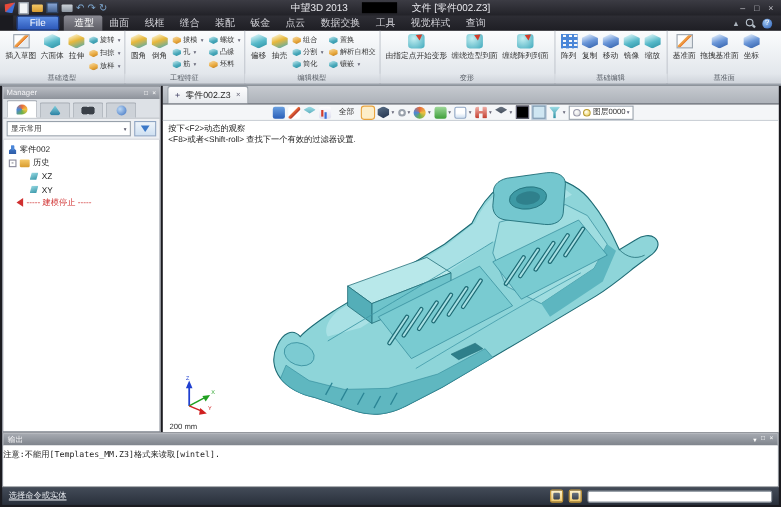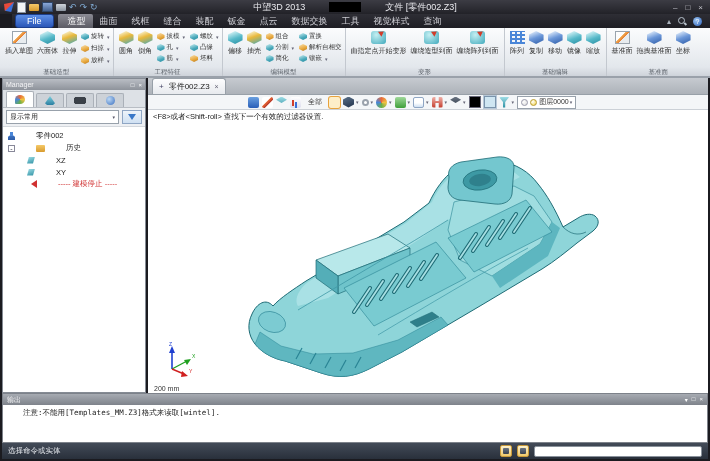--- a/index.html
+++ b/index.html
@@ -8,21 +8,21 @@
 
   
   .titlebar{position:absolute;left:0;top:0;right:0;height:14px;background:linear-gradient(#3c3c44,#222228);display:flex;align-items:center;color:#d8d8dc;}
   .qat{display:flex;align-items:center;gap:3px;padding-left:4px;z-index:2;}
   .q-logo{width:10px;height:10px;background:linear-gradient(135deg,#e84a3a 45%,#3a6fd8 55%);clip-path:polygon(0 20%,100% 0,72% 100%,8% 88%);}
   .q-new{width:7px;height:9px;background:#f2f4f6;border:1px solid #8a94a2;}
   .q-open{width:10px;height:7px;background:linear-gradient(#f5c969,#d89b2e);border-radius:1px;}
   .q-save{width:9px;height:8px;background:linear-gradient(#8aa8d8,#44618f);border:1px solid #2f4668;}
   .q-print{width:10px;height:7px;background:linear-gradient(#cfd4da,#8d96a1);border-radius:1px;}
   .q-glyph{font-size:9px;line-height:10px;color:#7fa8d0;}
-  .title-center{position:absolute;left:0;right:0;display:flex;justify-content:center;align-items:center;gap:24px;font-size:9px;color:#e9e9ee;pointer-events:none;}
+  .title-center{position:absolute;left:0;right:0;display:flex;justify-content:center;align-items:center;gap:13px;font-size:9px;color:#e9e9ee;pointer-events:none;}
   .redaction{width:32px;height:10px;background:#000;}
   .winctl{margin-left:auto;display:flex;gap:8px;padding-right:7px;font-size:8px;color:#c5c5cb;z-index:2;}
   .winctl span{cursor:default;}
 
   
   .menubar{position:absolute;left:12px;top:14px;right:0;height:14px;background:linear-gradient(#2e2e35,#1e1e24);display:flex;align-items:center;}
   .file-btn{margin-left:3px;padding:0 11px;height:12px;line-height:12px;font-size:9px;color:#fff;background:linear-gradient(#5d8fe6,#2b57b8);border-radius:3px;border:1px solid #1c3f8e;}
   .mtabs{display:flex;margin-left:4px;}
   .mtab{padding:0 7px;height:14px;line-height:14px;font-size:9px;color:#cfcfd5;}
   .mtab.active{background:linear-gradient(#8b8b94,#5c5c64);color:#fff;border-radius:2px 2px 0 0;padding-left:10px;}
@@ -63,22 +63,22 @@
   .pal{width:10px;height:9px;border-radius:50% 50% 50% 10%;background:conic-gradient(#e86a3a,#f0c040,#68b04a,#4a86d8,#e86a3a);}
   .cone{width:10px;height:9px;background:linear-gradient(#7fd0dd,#2a7ea1);clip-path:polygon(50% 0,100% 80%,80% 100%,20% 100%,0 80%);}
   .glasses{width:12px;height:7px;background:radial-gradient(circle at 28% 50%,#3a4048 42%,transparent 45%),radial-gradient(circle at 72% 50%,#3a4048 42%,transparent 45%);}
   .globe{width:9px;height:9px;border-radius:50%;background:radial-gradient(circle at 35% 35%,#bcd8f4,#3a6fc0);}
   .mgr-filter{height:14px;display:flex;gap:3px;padding:2px 3px;border-bottom:1px solid #d4d8dd;background:#eef0f3;box-sizing:content-box;}
   .combo{flex:1;background:#fff;border:1px solid #98a1ab;font-size:7px;display:flex;align-items:center;padding:0 3px;color:#333;}
   .combo .car{margin-left:auto;font-size:5px;color:#556;}
   .funnel-btn{width:18px;background:linear-gradient(#eef4fa,#cfe0f2);border:1px solid #8fa6c4;display:flex;align-items:center;justify-content:center;}
   .funnel{width:0;height:0;border-left:4px solid transparent;border-right:4px solid transparent;border-top:6px solid #3a78c8;}
   .tree{flex:1;font-size:7.5px;color:#222;padding-top:3px;}
-  .trow{display:flex;align-items:center;gap:21px;height:12px;padding-left:5px;}
-  .trow.ind1{padding-left:24px;}
+  .trow{display:flex;align-items:center;gap:3px;height:12px;padding-left:5px;}
+  .trow.ind1{padding-left:8px;}
   .trow.ind2{padding-left:24px;}
   .i-person{width:7px;height:8px;background:radial-gradient(circle at 50% 25%,#4a86d8 30%,transparent 32%),linear-gradient(#4a86d8,#2d5ba6);clip-path:polygon(30% 0,70% 0,70% 40%,100% 60%,100% 100%,0 100%,0 60%,30% 40%);}
   .i-folder{width:9px;height:7px;background:linear-gradient(#f5c969,#d89b2e);border-radius:1px;position:relative;}
   .i-minus{width:7px;height:7px;border:1px solid #889;background:#fff;color:#334;font-size:7px;line-height:5px;text-align:center;box-sizing:border-box;}
   .i-plane{width:8px;height:7px;background:linear-gradient(160deg,#9fdde6,#2a8ea1);clip-path:polygon(25% 0,100% 0,75% 100%,0 100%);}
   .i-stop{width:0;height:0;border:4px solid transparent;border-right:6px solid #d03030;}
   .red{color:#d03030;}
 
   
   .docbar{position:absolute;left:148px;top:78px;right:2px;height:17px;background:linear-gradient(#c6cad0,#adb2b9);border-bottom:1px solid #98a0a8;display:flex;align-items:flex-end;box-sizing:border-box;}
@@ -113,25 +113,25 @@
   .canvas{position:absolute;left:148px;top:110px;right:2px;bottom:68px;background:#fff;overflow:hidden;}
   .hint{position:absolute;left:5px;top:2px;font-size:7.5px;color:#222;line-height:10px;z-index:3;}
   .model-svg{position:absolute;left:0;top:0;}
   .triad{position:absolute;left:16px;bottom:14px;}
   .scale-label{position:absolute;left:6px;bottom:1px;font-size:7px;color:#333;}
 
   
   .output{position:absolute;left:2px;right:2px;top:393px;height:50px;border:1px solid #7d828a;display:flex;flex-direction:column;box-sizing:border-box;background:#fff;}
   .out-header{height:11px;background:linear-gradient(#a7abb2,#7e838b);color:#f2f2f4;font-size:7px;padding:0 4px;display:flex;align-items:center;}
   .out-header .hctl{margin-left:auto;display:flex;gap:4px;font-size:6px;color:#fff;}
-  .out-body{flex:1;background:#fff;font-family:"DejaVu Sans Mono",monospace;font-size:7.5px;color:#222;padding:3px 20px;line-height:10px;}
+  .out-body{flex:1;background:#fff;font-family:"DejaVu Sans Mono",monospace;font-size:7.5px;color:#222;padding:3px 0;line-height:10px;}
 
   
   .statusbar{position:absolute;left:2px;right:2px;top:443px;height:16px;background:linear-gradient(#434b58,#29303b);color:#e6e9ee;font-size:7.5px;display:flex;align-items:center;padding:0 6px;gap:5px;box-sizing:border-box;}
-  .sb-msg{flex:1;}
+  .sb-msg{flex:1;text-decoration:underline;}
   .sb-btn{width:12px;height:12px;background:linear-gradient(#fdf2cf,#f0c96a);border:1px solid #c89a3a;border-radius:2px;position:relative;box-sizing:border-box;}
   .sb-btn::after{content:"";position:absolute;left:2px;top:2px;right:2px;bottom:2px;background:linear-gradient(#6a7482,#39414e);border-radius:1px;}
   .sb-input{width:168px;height:11px;border:1px solid #8a929c;border-radius:2px;background:#fff;font-size:7px;padding:0 3px;box-sizing:border-box;}
 </style>
 </head>
 <body>
 
 <div id="window">
 
   <div class="titlebar">
@@ -448,20 +448,21 @@
     <span class="layer-combo">
       <span class="bulb off"></span>
       <span class="bulb"></span>
       <span>图层0000</span>
       <span class="tcar">▾</span>
     </span>
   </div>
 
   <div class="canvas">
     <div class="hint">
+      <div>按下&lt;F2&gt;动态的观察</div>
       <div>&lt;F8&gt;或者&lt;Shift-roll&gt; 查找下一个有效的过滤器设置.</div>
     </div>
 
     <svg class="model-svg" width="560" height="283" viewBox="0 0 560 283" xmlns="http://www.w3.org/2000/svg">
 
       <path d="M125,196 C118,188 109,193 104,204 C99,214 100,225 107,234 C114,243 126,249 137,251 L173,263 C191,269 205,267 221,259 L254,242 L332,196 L394,159 C407,151 419,141 429,133 L445,121 C451,116 452,110 447,106 C443,103 436,104 430,108 L415,117 C407,99 399,85 390,74 C381,62 369,54 351,51 C334,48 318,51 307,59 C295,68 287,80 281,93 L256,112 L198,147 L158,171 C146,179 132,188 125,196 Z" fill="#8ed5d9" stroke="#1e6b75" stroke-width="1"></path>
 
       <path d="M160,172 L258,113 284,92 C290,78 300,66 314,60 C330,53 348,53 362,59 L372,67 340,84 300,110 240,150 180,188 150,196 C146,190 150,180 160,172 Z" fill="#ace2e5" opacity="0.9"></path>
 
       <path d="M107,234 C114,243 126,249 137,251 L173,263 C191,269 205,267 221,259 L254,242 300,215 293,207 250,230 205,243 165,244 133,236 112,222 Z" fill="#5fb7c0" stroke="#2a8494" stroke-width="0.5"></path>

